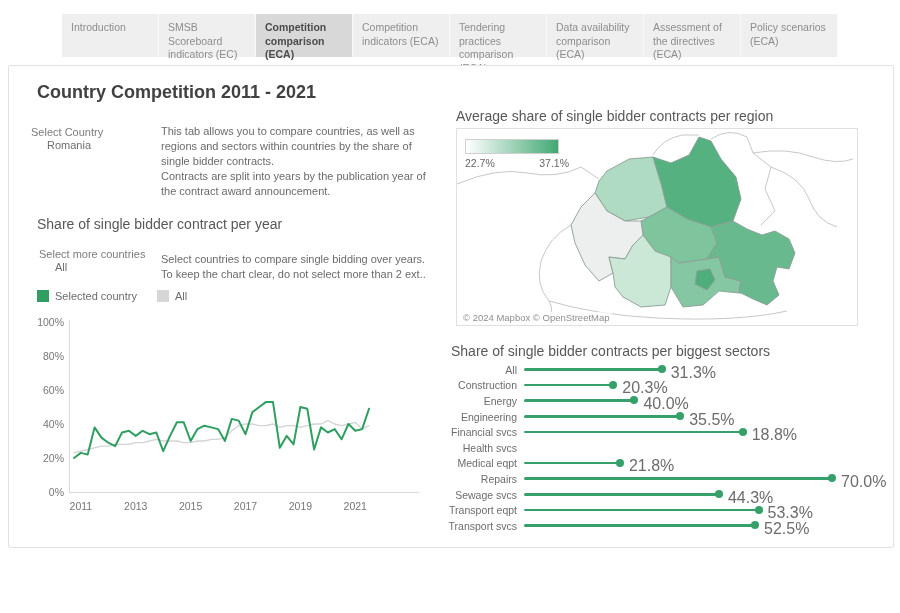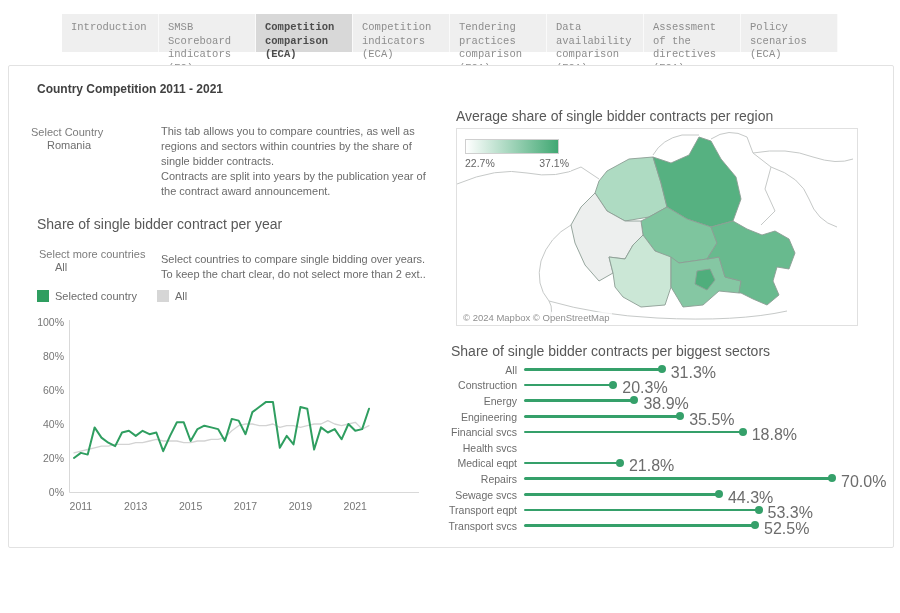--- a/index.html
+++ b/index.html
@@ -1,31 +1,31 @@
 <!DOCTYPE html>
 <html><head>
 <meta charset="utf-8">
 <style>
   html,body{margin:0;padding:0;background:#fff;}
   body{width:900px;height:613px;position:relative;overflow:hidden;
        font-family:"Liberation Sans",sans-serif;color:#555;}
 
   
-  .tabbar{position:absolute;left:62px;top:14px;width:778px;height:38px;display:flex;font-family:Liberation Mono, monospace;}
+  .tabbar{position:absolute;left:62px;top:14px;width:778px;height:43px;display:flex;}
   .tab{width:97px;box-sizing:border-box;background:#efefef;border-right:1px solid #fafafa;
        padding:7px 9px;cursor:pointer;}
   .tab-label{font-size:10.5px;line-height:13.5px;color:#8d8d8d;}
   .tab.active{background:#d8d8d8;}
   .tab.active .tab-label{color:#4c4c4c;font-weight:bold;}
 
   
   .dashboard{position:absolute;left:8px;top:65px;width:884px;height:481px;
              background:#fff;border:1px solid #e2e2e2;border-radius:2px;}
 
-  .main-title{position:absolute;left:28px;top:16px;font-size:12px;font-weight:bold;color:#414141;text-align:center;}
+  .main-title{position:absolute;left:28px;top:16px;font-size:18px;font-weight:bold;color:#414141;text-align:center;}
   .select-block{position:absolute;}
   .select-label{font-size:11px;color:#7c7c7c;}
   .select-value{font-size:11px;color:#6e6e6e;margin-top:1px;cursor:pointer;padding-left:16px;}
 
   .description{position:absolute;left:152px;top:58px;width:272px;
                font-size:11px;line-height:15px;color:#6b6b6b;white-space:pre-line;}
 
   .section-title{position:absolute;font-size:14px;color:#585858;}
 
   .hint{position:absolute;left:152px;top:186px;width:290px;
@@ -198,21 +198,21 @@
             <span class="s-dot" style="background: rgb(53, 160, 106);"></span>
             <span class="s-val">20.3%</span>
           </div>
         </div>
       </div>
       <div class="sector-row">
         <span class="s-label">Energy</span>
         <div class="s-track">
           <div class="s-line" style="width: 110.4px; background: rgb(53, 160, 106);">
             <span class="s-dot" style="background: rgb(53, 160, 106);"></span>
-            <span class="s-val">38.9%</span>
+            <span class="s-val">40.0%</span>
           </div>
         </div>
       </div>
       <div class="sector-row">
         <span class="s-label">Engineering</span>
         <div class="s-track">
           <div class="s-line" style="width: 156.2px; background: rgb(53, 160, 106);">
             <span class="s-dot" style="background: rgb(53, 160, 106);"></span>
             <span class="s-val">35.5%</span>
           </div>

